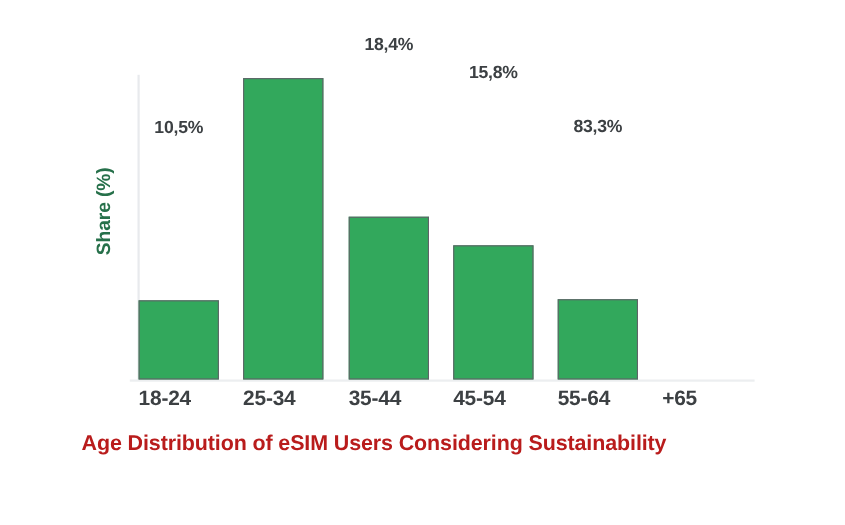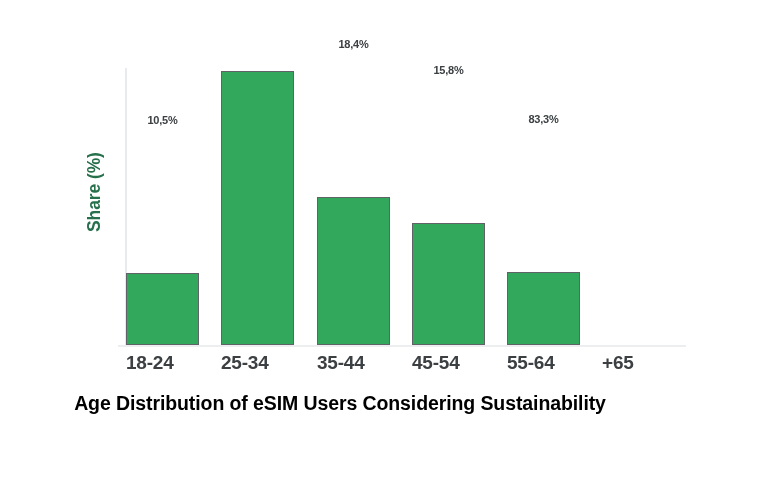--- a/index.html
+++ b/index.html
@@ -60,21 +60,21 @@
     width: 73px;
     box-sizing: border-box;
     background: #32a85c;
     border: 1.6px solid #5f6368;
   }
   .bar-label {
     position: absolute;
     left: 0;
     width: 73px;
     text-align: center;
-    font-size: 11px;
+    font-size: 16px;
     font-weight: bold;
     color: #3c4043;
     letter-spacing: -0.2px;
     white-space: nowrap;
   }
 
   
   #x-tick-labels {
     position: absolute;
     left: 126px;
@@ -96,21 +96,21 @@
 
   
   #x-axis-title {
     position: absolute;
     left: 0;
     top: 392px;
     width: 680px;
     text-align: center;
     font-size: 19.5px;
     font-weight: bold;
-    color: #000000;
+    color: #b91c1c;
     letter-spacing: -0.1px;
     white-space: nowrap;
   }
   #y-axis-title {
     position: absolute;
     left: 84px;
     top: 232px;
     font-size: 17.5px;
     font-weight: bold;
     color: #26704a;

